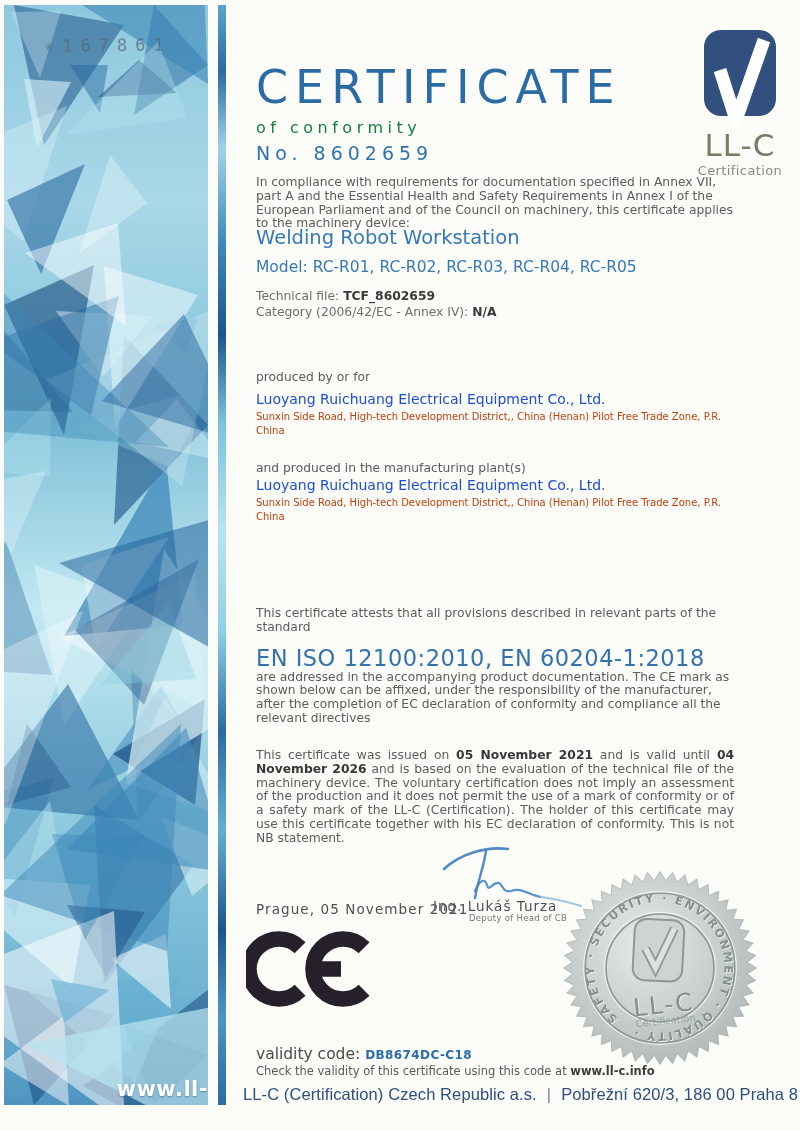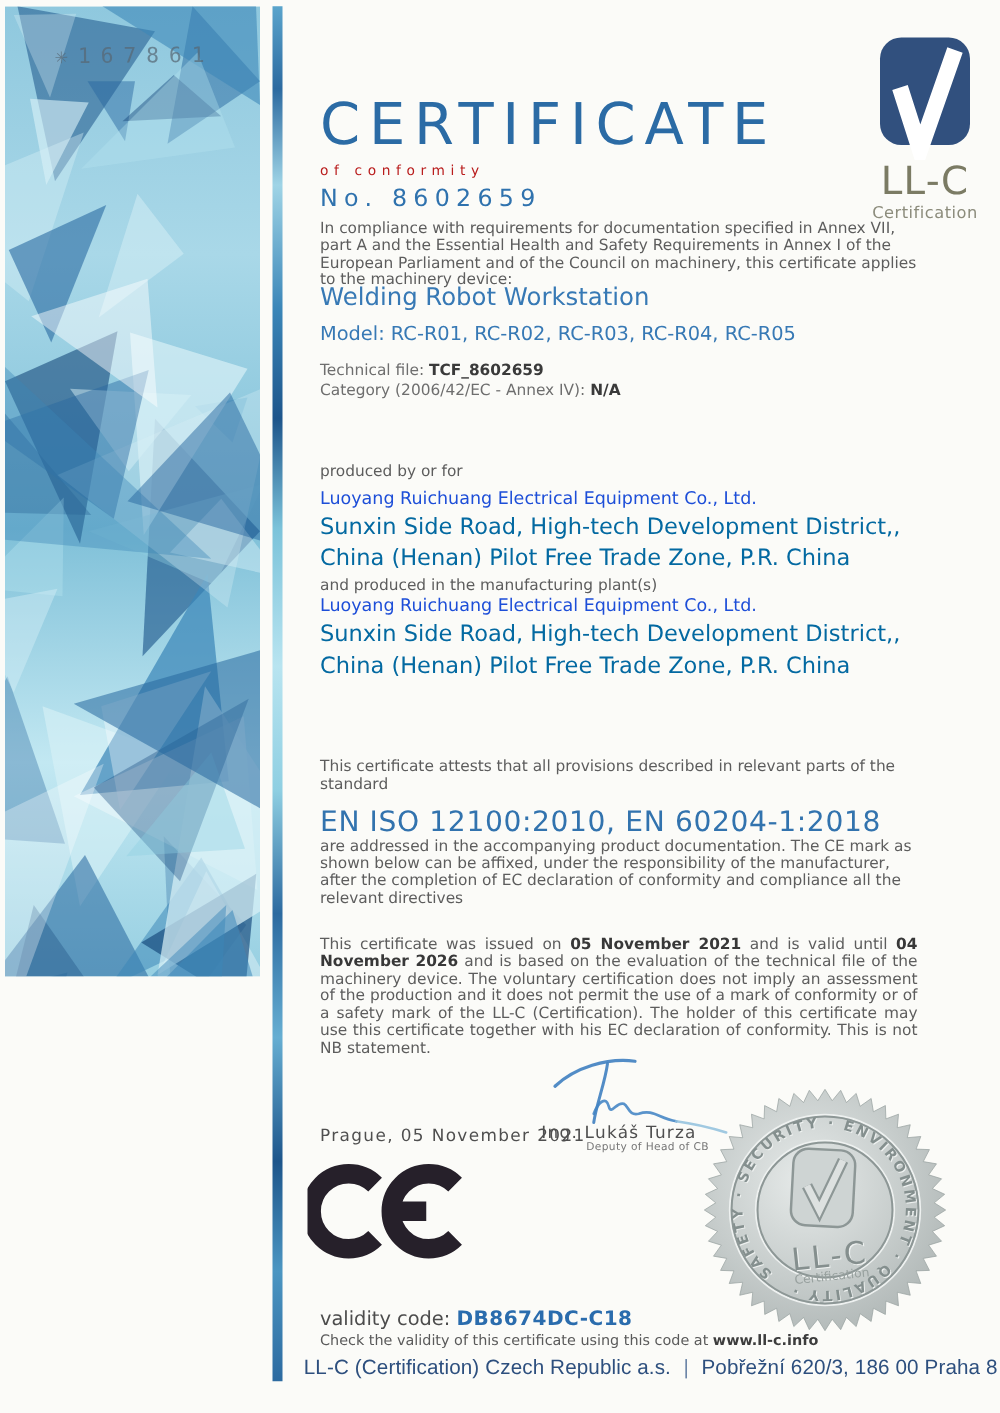--- a/index.html
+++ b/index.html
@@ -3,60 +3,60 @@
 <meta charset="utf-8">
 <style>
   html,body{margin:0;padding:0;}
   body{
     width:800px;height:1130px;position:relative;overflow:hidden;
     background:#fbfbf8;
     font-family:"DejaVu Sans",sans-serif;
     -webkit-font-smoothing:antialiased;
   }
   
-  .strip{position:absolute;left:4px;top:5px;width:204px;height:776px;overflow:hidden;text-align:right;}
+  .strip{position:absolute;left:4px;top:5px;width:204px;height:1100px;overflow:hidden;text-align:right;}
   .strip svg{display:block;}
   .strip-thin{position:absolute;left:218px;top:5px;width:8px;height:1100px;
     background:linear-gradient(180deg,#5aa4cc 0%,#2c6aa0 6%,#9fd4e6 13%,#3b86b8 22%,#1d558b 30%,#7cc3da 38%,#b8e4f0 48%,#8fcfe2 57%,#2c6aa0 66%,#66aed2 75%,#1d558b 84%,#4c96c2 92%,#2c6aa0 100%);}
   .stamp{position:absolute;left:40px;top:30px;color:rgba(88,104,116,.72);
     font-family:"DejaVu Sans Mono",monospace;font-size:17px;letter-spacing:8px;
     transform:rotate(-.6deg);white-space:nowrap;}
   .strip-site{position:absolute;left:54px;top:1072px;color:#fff;font-weight:bold;
     font-size:21px;letter-spacing:.5px;text-shadow:0 1px 2px rgba(20,60,100,.45);}
   
   .logo{position:absolute;left:688px;top:28px;width:104px;text-align:center;}
   .logo svg{display:block;margin:0 auto;}
   .logo-name{font-size:31px;color:#7b7b64;letter-spacing:1px;line-height:1;margin-top:2px;}
   .logo-sub{font-size:13px;color:#8c8c7c;letter-spacing:.4px;margin-top:2px;}
   
   .col{position:absolute;left:256px;width:478px;}
   .title{font-size:46px;color:#2b6ba5;letter-spacing:7px;line-height:1;}
-  .subtitle{font-size:11px;color:#b91c1c;letter-spacing:4.5px;margin-top:8px;}
+  .subtitle{font-size:16px;color:#15803d;letter-spacing:4.5px;margin-top:8px;}
   .certno{font-size:19px;color:#2f72ae;letter-spacing:5px;margin-top:5px;}
   p.body, .gray{font-size:12.3px;line-height:13.8px;color:#5d5d5d;margin:0;}
   .dev-name{font-size:19.5px;color:#3779b5;line-height:1.1;}
   .dev-model{font-size:15.5px;color:#3779b5;line-height:1.1;}
   .spec-line{font-size:12.3px;line-height:16.4px;}
   .spec-label{color:#6e6e6e;}
   .spec-value{color:#3a3a3a;font-weight:bold;}
   .co-name{font-size:14px;color:#1d4ed8;line-height:1.15;margin-top:6px;}
-  .co-addr{font-size:18px;color:#0369a1;line-height:1.38;margin-top:3px;}
+  .co-addr{font-size:10px;color:#c2410c;line-height:1.38;margin-top:3px;}
   .standards-big{font-size:22.5px;color:#3273ae;letter-spacing:.5px;margin-top:10px;}
   .attest-outro{margin-top:14px;}
   .issue{text-align:justify;}
   .issue b{color:#383838;}
   .place-date{position:absolute;left:256px;top:901px;font-size:13.5px;letter-spacing:1.1px;color:#4f4f4f;}
   .signer{position:absolute;left:433px;top:899px;font-size:13.5px;letter-spacing:1px;color:#4f4f4f;line-height:1.1;}
   .signer-title{font-size:8.5px;letter-spacing:.3px;color:#767676;padding-left:36px;}
   .sig{position:absolute;left:428px;top:842px;}
   .ce{position:absolute;left:246px;top:924px;}
   .seal{position:absolute;left:561px;top:869px;}
   .validity{position:absolute;left:256px;top:1045px;}
   .validity-line1{font-size:15.5px;color:#4c4c4c;}
-  .validity-code{font-weight:bold;color:#2a6cad;font-size:16px;letter-spacing:.4px;}
+  .validity-code{font-weight:bold;color:#2a6cad;font-size:12px;letter-spacing:.4px;}
   .validity-line2{font-size:11.5px;color:#5a5a5a;margin-top:1px;}
   .validity-line2 b{color:#3c3c3c;}
   .footer{position:absolute;left:243px;top:1085px;font-family:"Liberation Sans",sans-serif;
     font-size:16.5px;color:#2d4f7e;letter-spacing:.1px;}
   .footer .sep{margin:0 10px;color:#6d86a8;}
 </style>
 </head>
 <body>
 
 <div class="strip">
@@ -144,21 +144,21 @@
 
 <div class="logo">
   <svg width="100" height="100" viewBox="0 0 100 100">
     <rect x="14" y="2" width="72" height="86" rx="17" fill="#31507e"></rect>
     <path d="M30,42 L46,92 L74,12" fill="none" stroke="#ffffff" stroke-width="13" stroke-linecap="butt" stroke-linejoin="miter"></path>
   </svg>
   <div class="logo-name">LL-C</div>
   <div class="logo-sub">Certification</div>
 </div>
 
-<div class="col" style="top:76px">
+<div class="col" style="top:64px">
   <div class="title">CERTIFICATE</div>
   <div class="subtitle">of conformity</div>
   <div class="certno">No. 8602659</div>
 </div>
 
 <div class="col" style="top:176px">
   <p class="body">In compliance with requirements for documentation specified in Annex VII, part A and the Essential Health and Safety Requirements in Annex I of the European Parliament and of the Council on machinery, this certificate applies to the machinery device:</p>
 </div>
 
 <div class="col dev-name" style="top:227px">Welding Robot Workstation</div>

